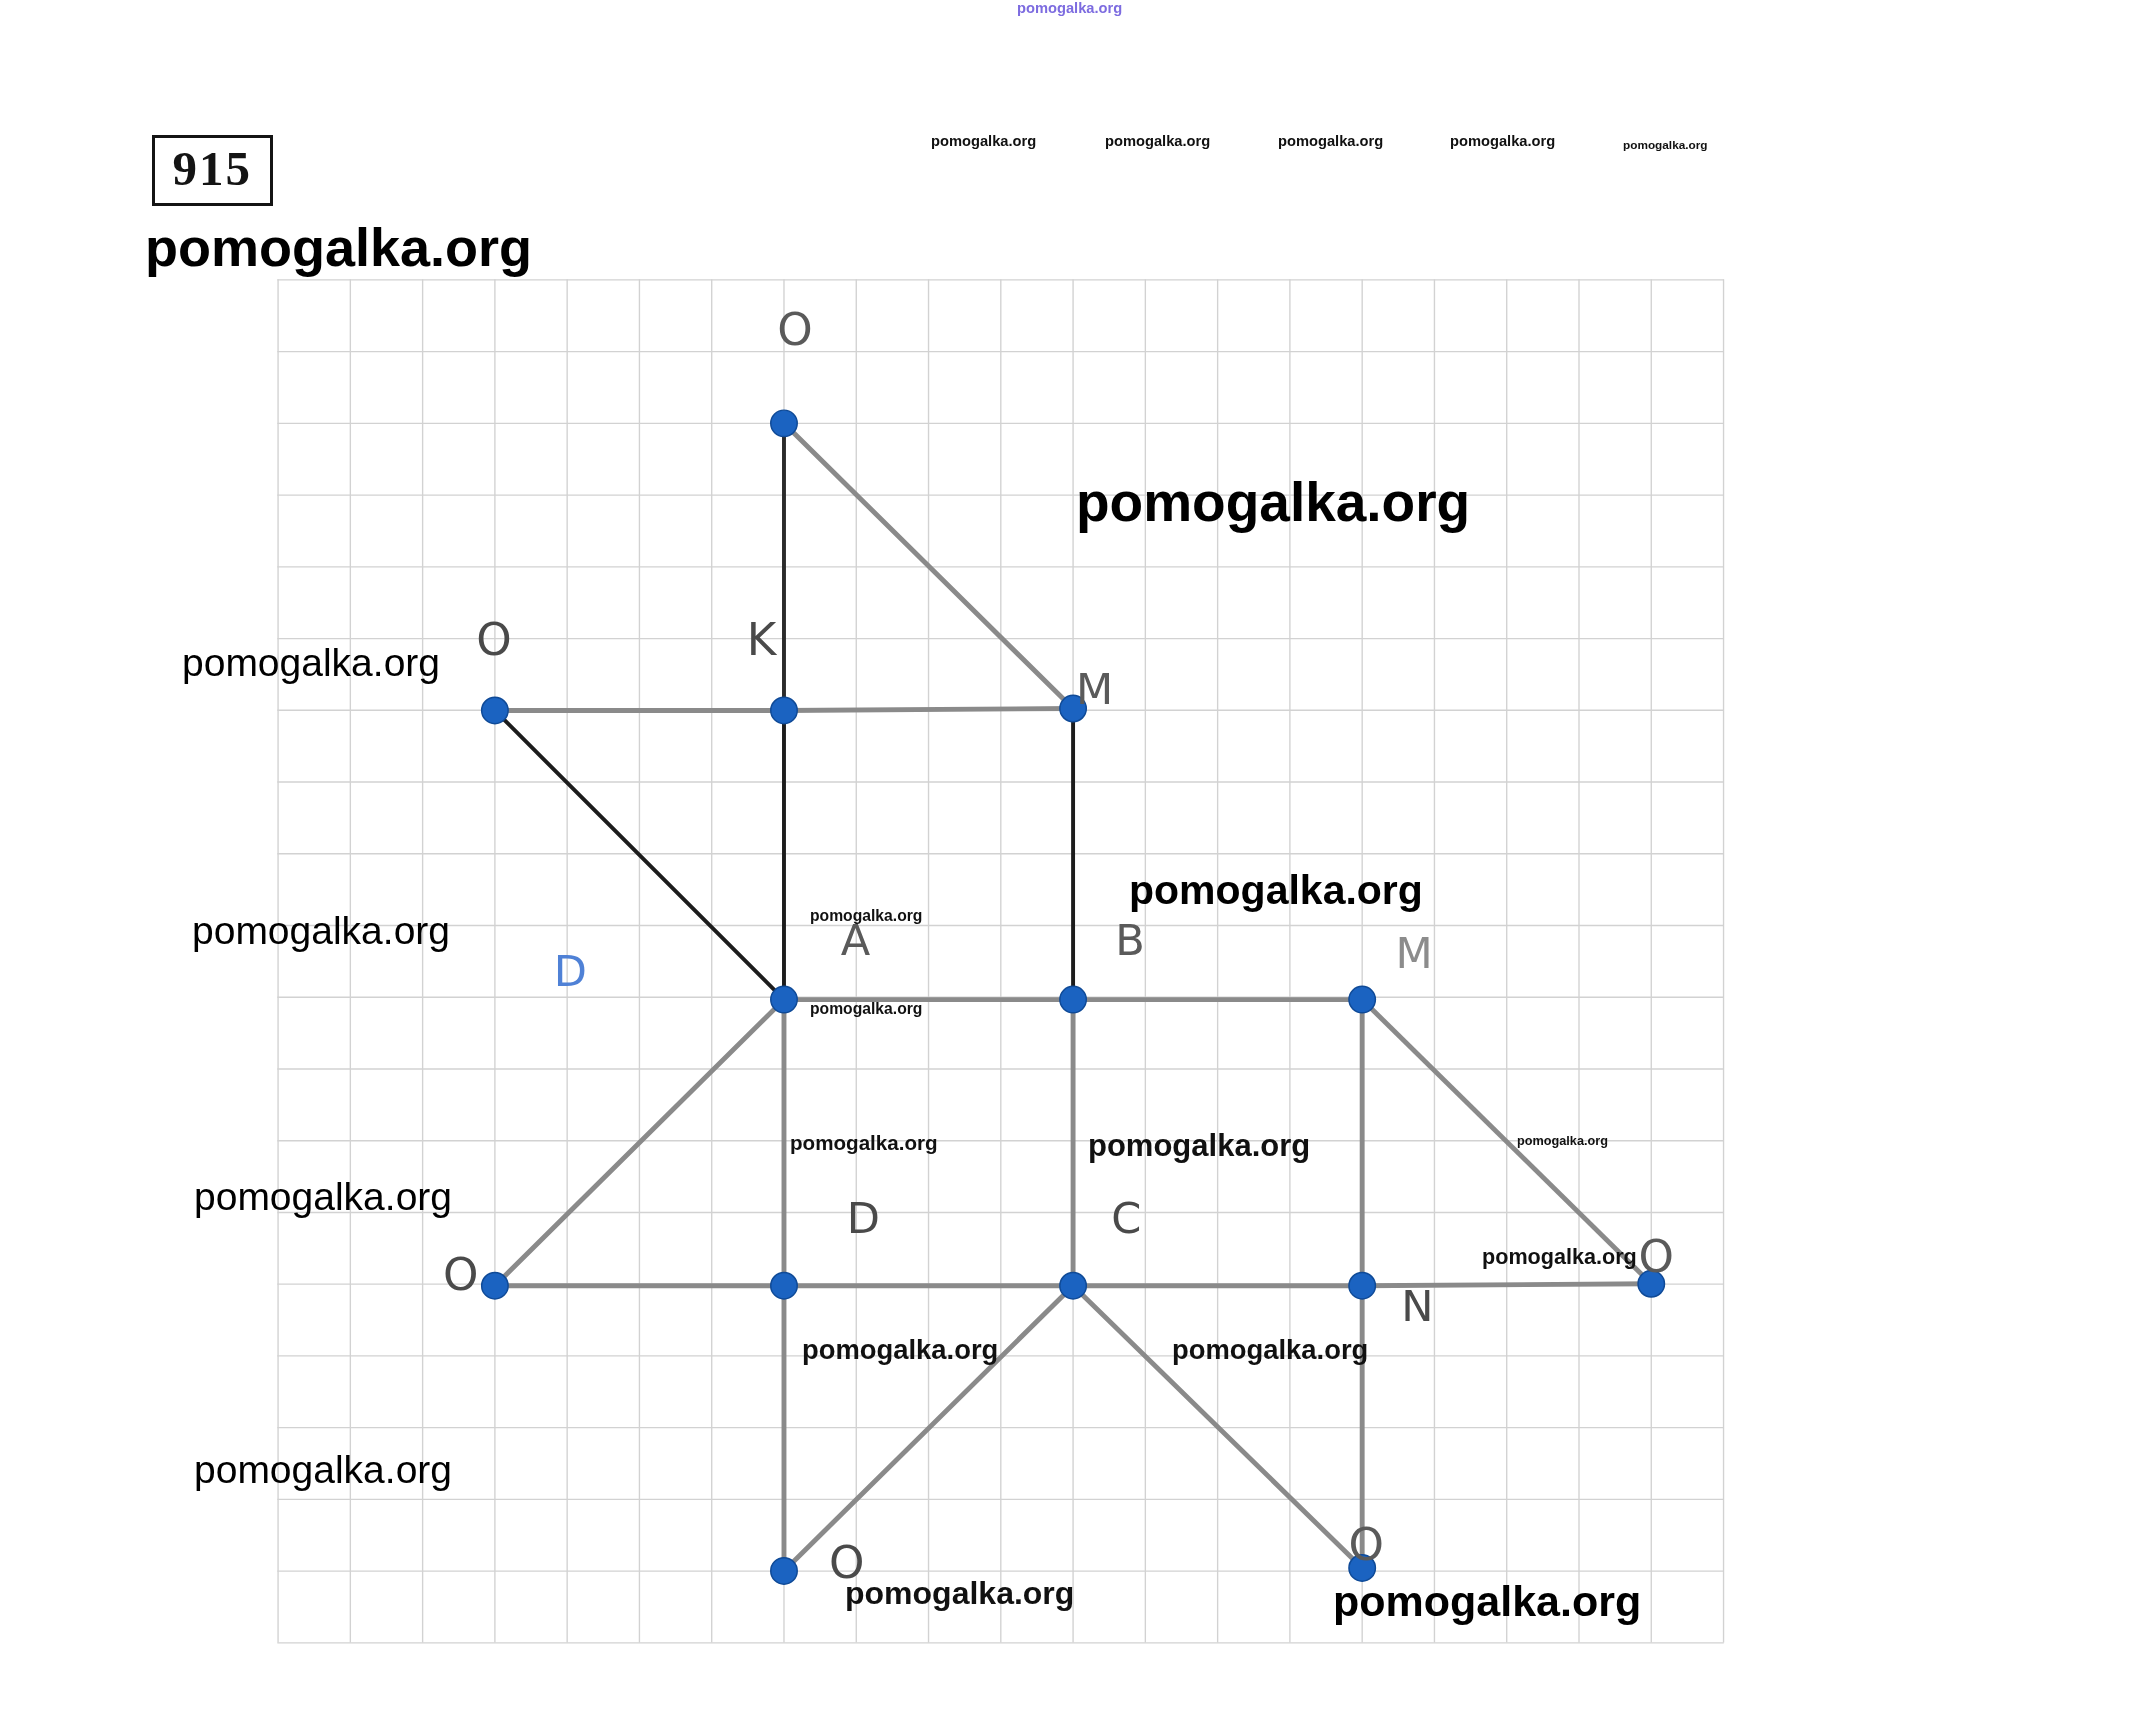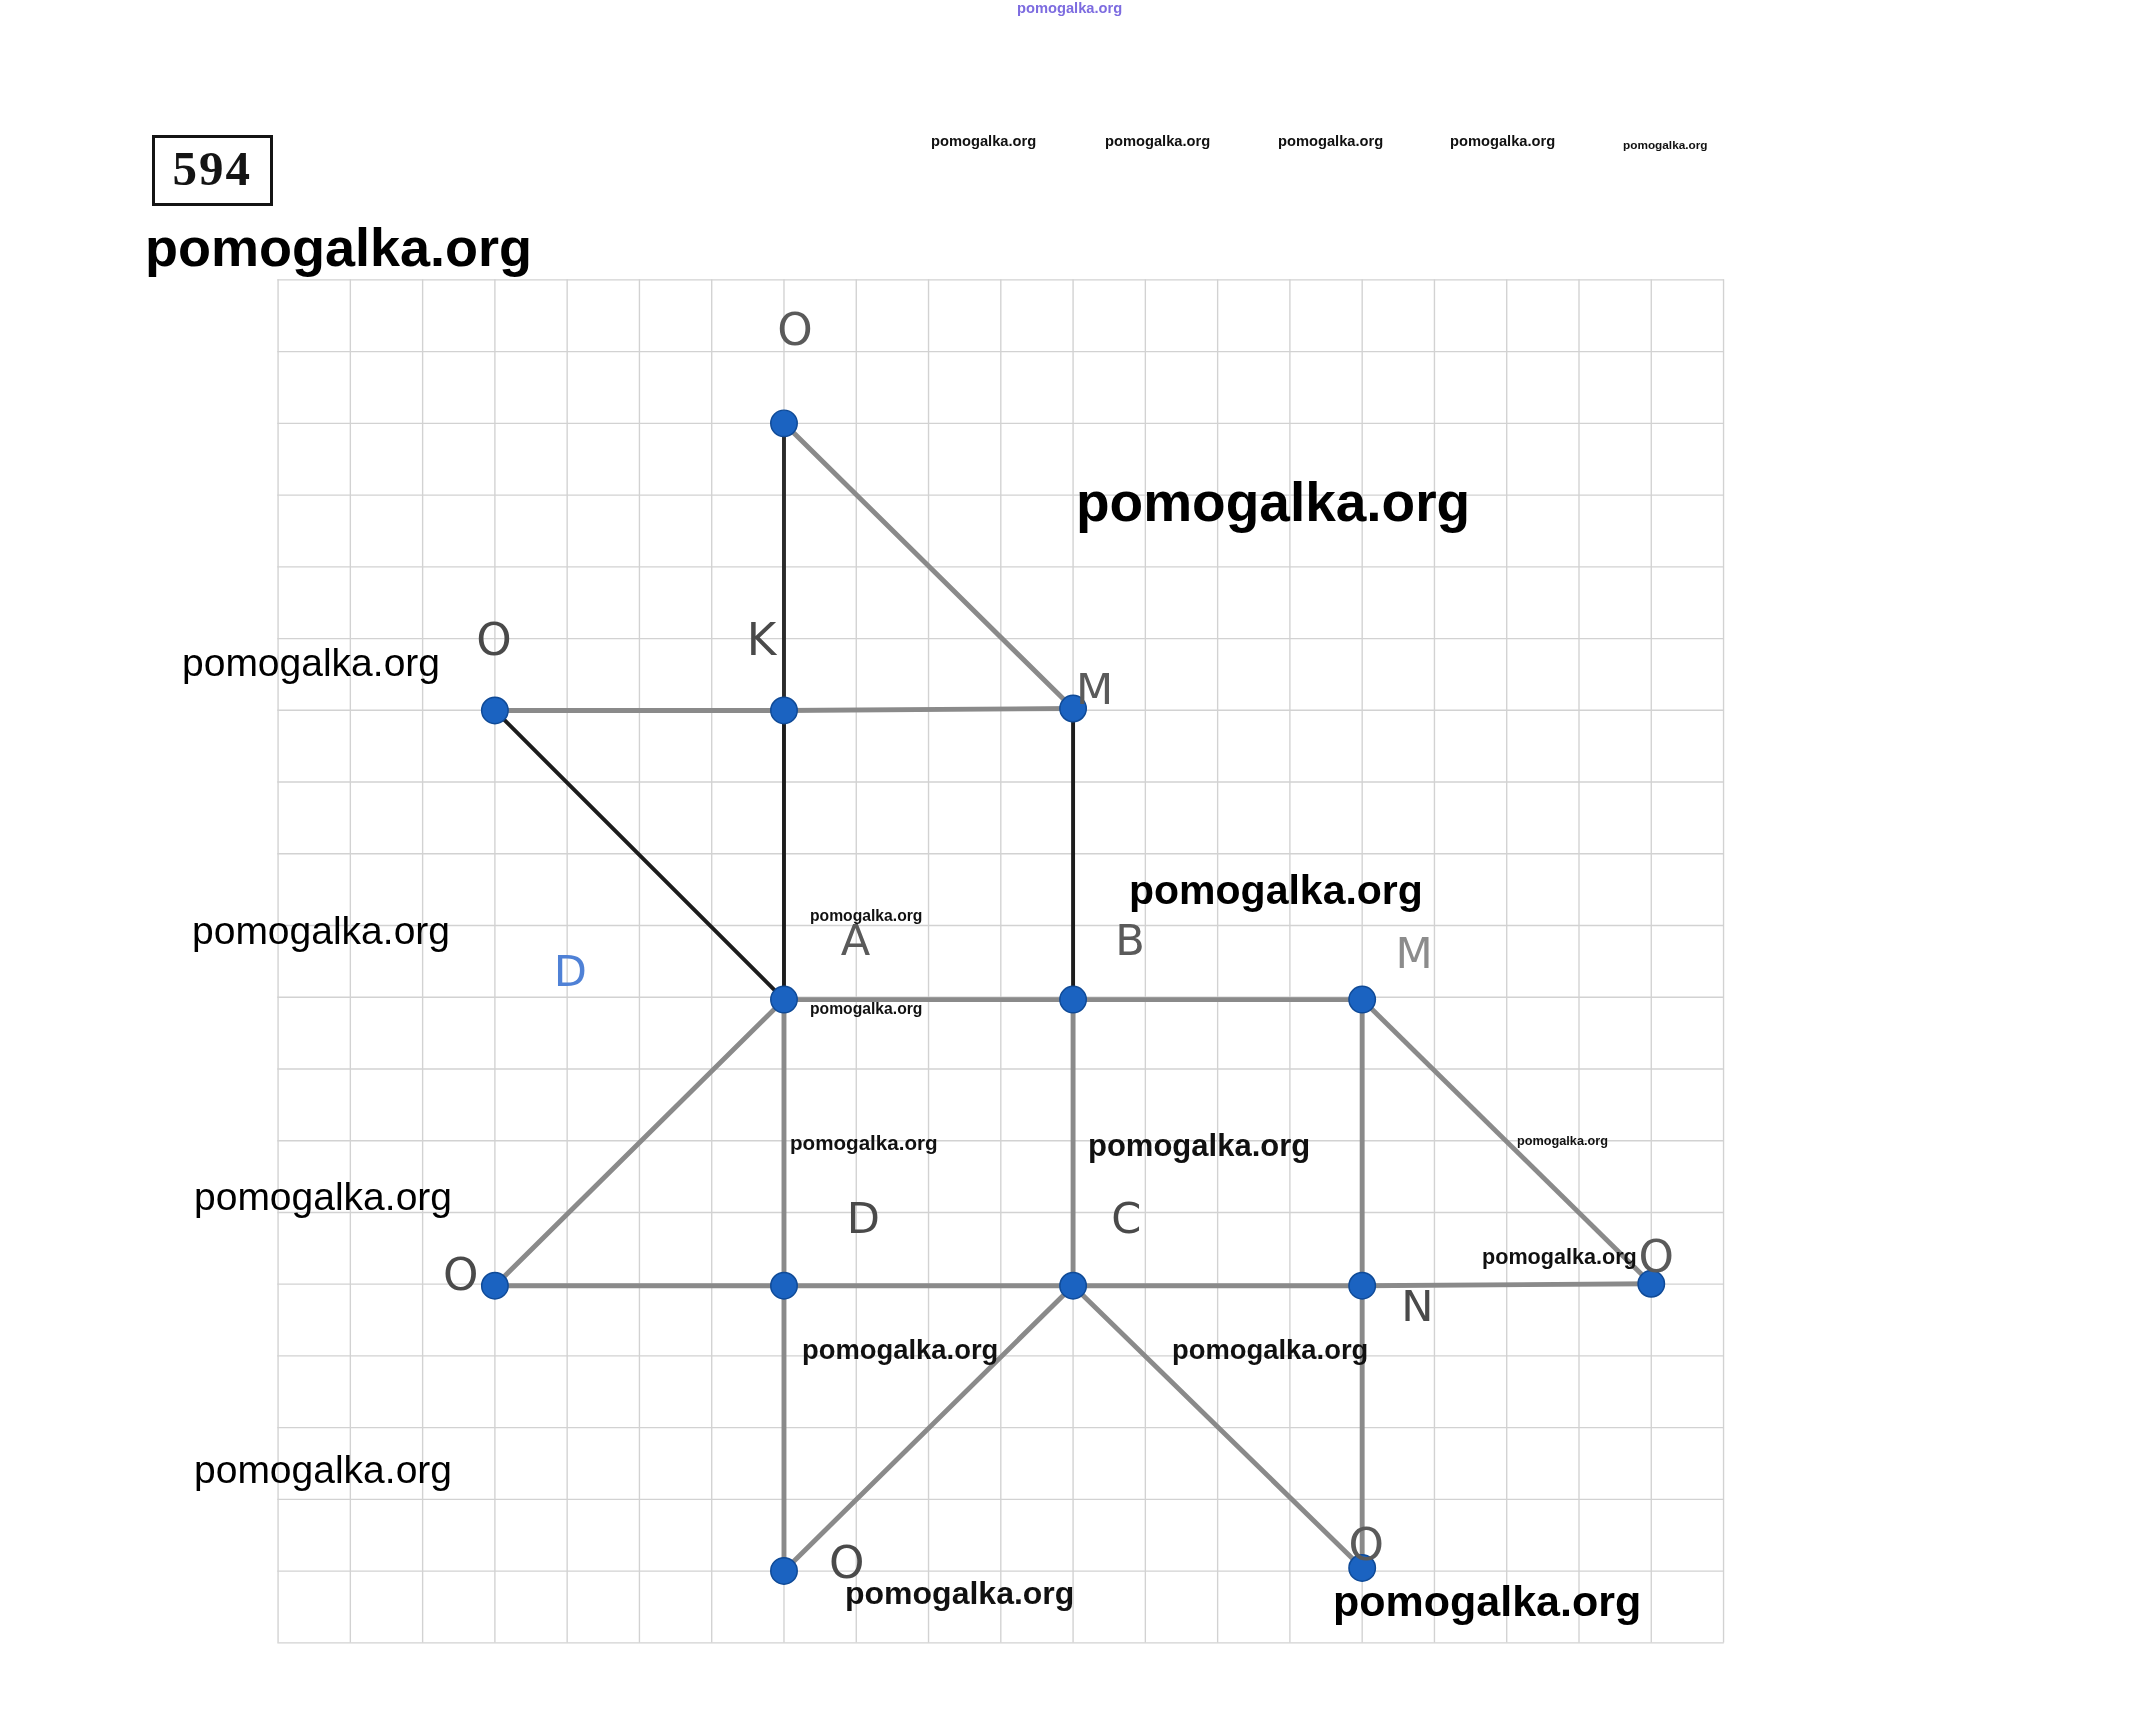--- a/index.html
+++ b/index.html
@@ -140,21 +140,21 @@
       <text x="452" y="1316" fill="#4a4a4a" font-size="46">O</text>
       <text x="864" y="1258" fill="#4a4a4a" font-size="44">D</text>
       <text x="1134" y="1258" fill="#4a4a4a" font-size="44">C</text>
       <text x="1430" y="1348" fill="#4a4a4a" font-size="44">N</text>
       <text x="1672" y="1298" fill="#5a5a5a" font-size="46">O</text>
       <text x="846" y="1610" fill="#4a4a4a" font-size="46">O</text>
       <text x="1376" y="1592" fill="#5a5a5a" font-size="46">O</text>
     </svg>
 
   <div class="problem-box">
-    <span>594</span>
+    <span>915</span>
   </div>
 
   <div class="header-wm">pomogalka.org</div>
 
   <div id="watermarks">
       <span class="wm" style="left: 1017px; top: 0px; font-size: 14.7px; font-weight: 600; color: rgb(125, 108, 224);">pomogalka.org</span>
       <span class="wm" style="left: 931px; top: 133px; font-size: 14.7px; font-weight: 600; color: rgb(17, 17, 17);">pomogalka.org</span>
       <span class="wm" style="left: 1105px; top: 133px; font-size: 14.7px; font-weight: 600; color: rgb(17, 17, 17);">pomogalka.org</span>
       <span class="wm" style="left: 1278px; top: 133px; font-size: 14.7px; font-weight: 600; color: rgb(17, 17, 17);">pomogalka.org</span>
       <span class="wm" style="left: 1450px; top: 133px; font-size: 14.7px; font-weight: 600; color: rgb(17, 17, 17);">pomogalka.org</span>

